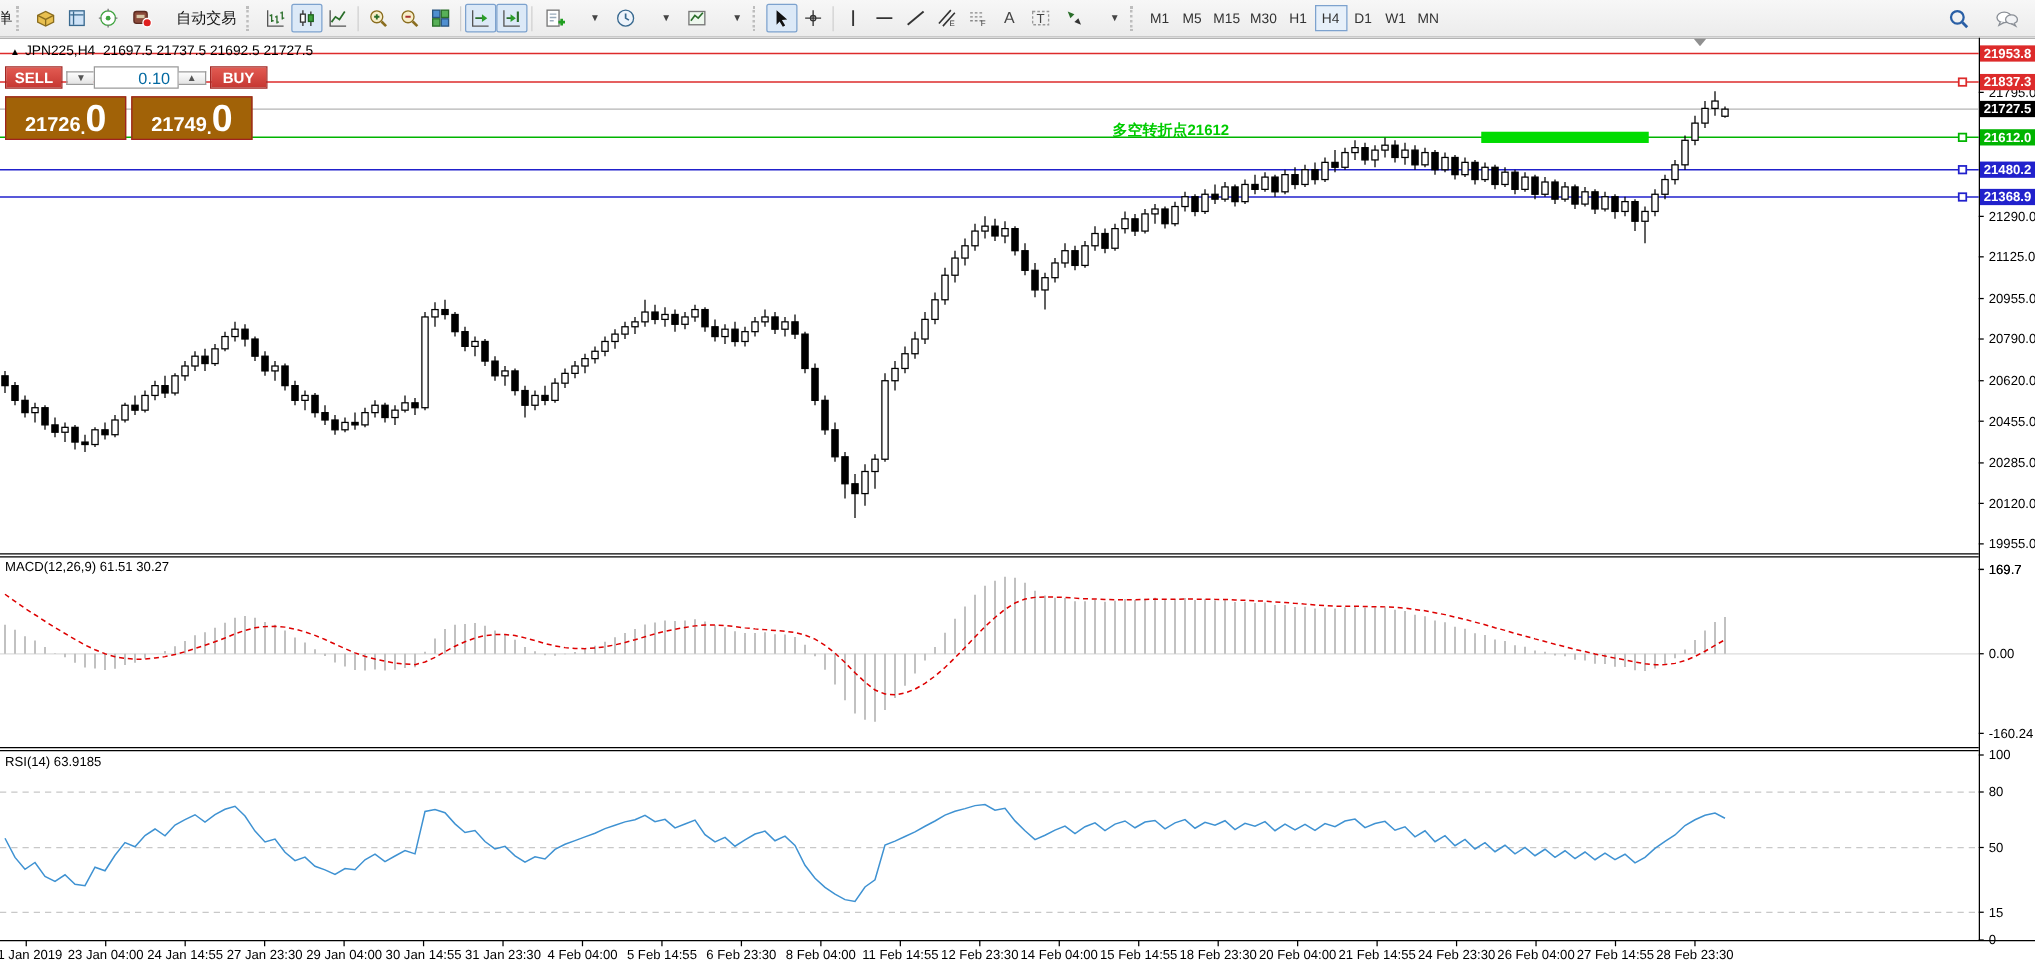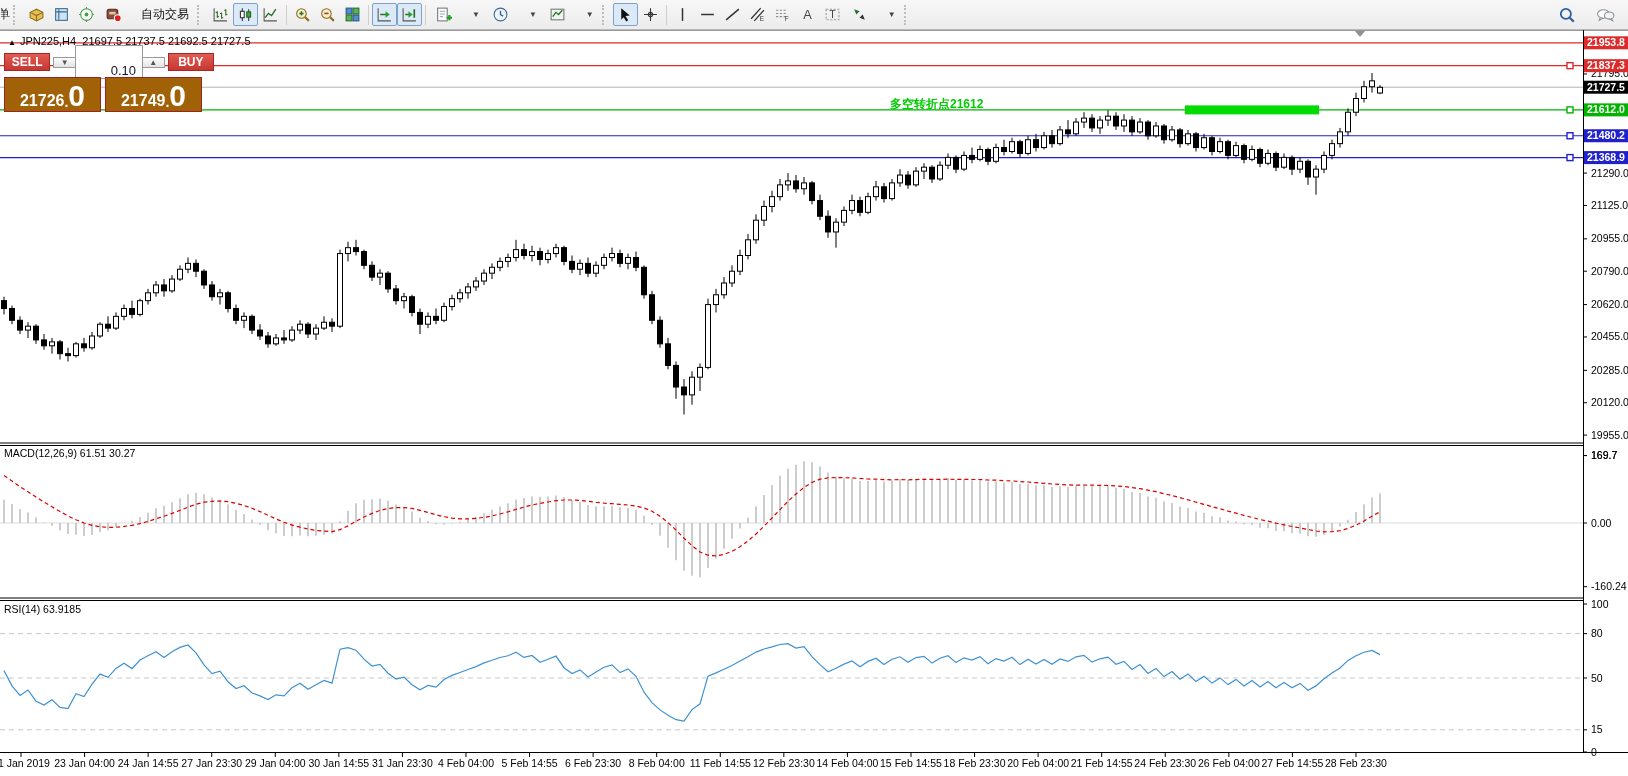--- a/index.html
+++ b/index.html
@@ -30,22 +30,22 @@
   .annotation{position:absolute;z-index:3;font-weight:bold;font-size:12px;}
   
   .ocp{position:absolute;left:4px;top:20px;width:210px;z-index:4;}
   .ocp-row1{display:flex;align-items:center;height:24px;}
   .btn-sell,.btn-buy{width:47px;background:linear-gradient(#e25b52,#c63732);border:1px solid #a32723;
     color:#fff;font-weight:bold;font-size:12px;font-family:inherit;cursor:pointer;}
   .btn-buy{margin-left:3px;}
   .spin{width:21px;background:linear-gradient(#fdfdfd,#e4e4e4);border:1px solid #9a9a9a;color:#555;
     font-size:8px;display:flex;align-items:center;justify-content:center;cursor:pointer;}
   .spin.dn{margin-left:3px;border-right:none;}
-  .lot{width:58px;border:1px solid #9a9a9a;font-size:13px;text-align:right;padding:17px 6px 0 2px;
-    font-family:inherit;color:#0f172a;}
+  .lot{width:58px;border:1px solid #9a9a9a;font-size:13px;text-align:right;padding:1px 6px 0 2px;
+    font-family:inherit;color:#0369a1;}
   .spin.up{border-left:none;}
   .ocp-row2{display:flex;margin-top:3px;}
   .pbox{width:97px;height:35px;background:#a16207;border:1px solid #9e221f;color:#fff;display:flex;
     align-items:flex-end;justify-content:center;padding-bottom:2px;box-sizing:border-box;}
   .pbox+.pbox{margin-left:4px;}
   .pbox .main{font-size:16px;font-weight:bold;line-height:1;}
   .pbox .dot{font-size:14px;font-weight:bold;line-height:1;}
   .pbox .big{font-size:30px;font-weight:bold;line-height:0.82;}
 </style>
 </head>
@@ -225,20 +225,31 @@
     </button>
   <button class="tb wide">
       <svg width="17" height="17" viewBox="0 0 16 16">
         <path d="M3 3l5 2-3 3z" fill="#2a6e2a"></path>
         <path d="M13 13l-5-2 3-3z" fill="#333"></path>
       </svg>
       <span class="dd">▼</span>
     </button>
 
   <div class="grip"></div>
+  <div id="tfGroup" style="display:flex;align-items:center;">
+      <button class="tf">M1</button>
+      <button class="tf">M5</button>
+      <button class="tf">M15</button>
+      <button class="tf">M30</button>
+      <button class="tf">H1</button>
+      <button class="tf pressed">H4</button>
+      <button class="tf">D1</button>
+      <button class="tf">W1</button>
+      <button class="tf">MN</button>
+    </div>
 
   <div class="tb-right">
     <button class="tb">
         <svg width="18" height="18" viewBox="0 0 16 16">
           <circle cx="7" cy="7" r="4.5" fill="none" stroke="#2a5fa5" stroke-width="1.6"></circle>
           <path d="M10.5 10.5L14 14" stroke="#2a5fa5" stroke-width="2"></path>
         </svg>
       </button>
     <button class="tb">
         <svg width="19" height="18" viewBox="0 0 18 16">

